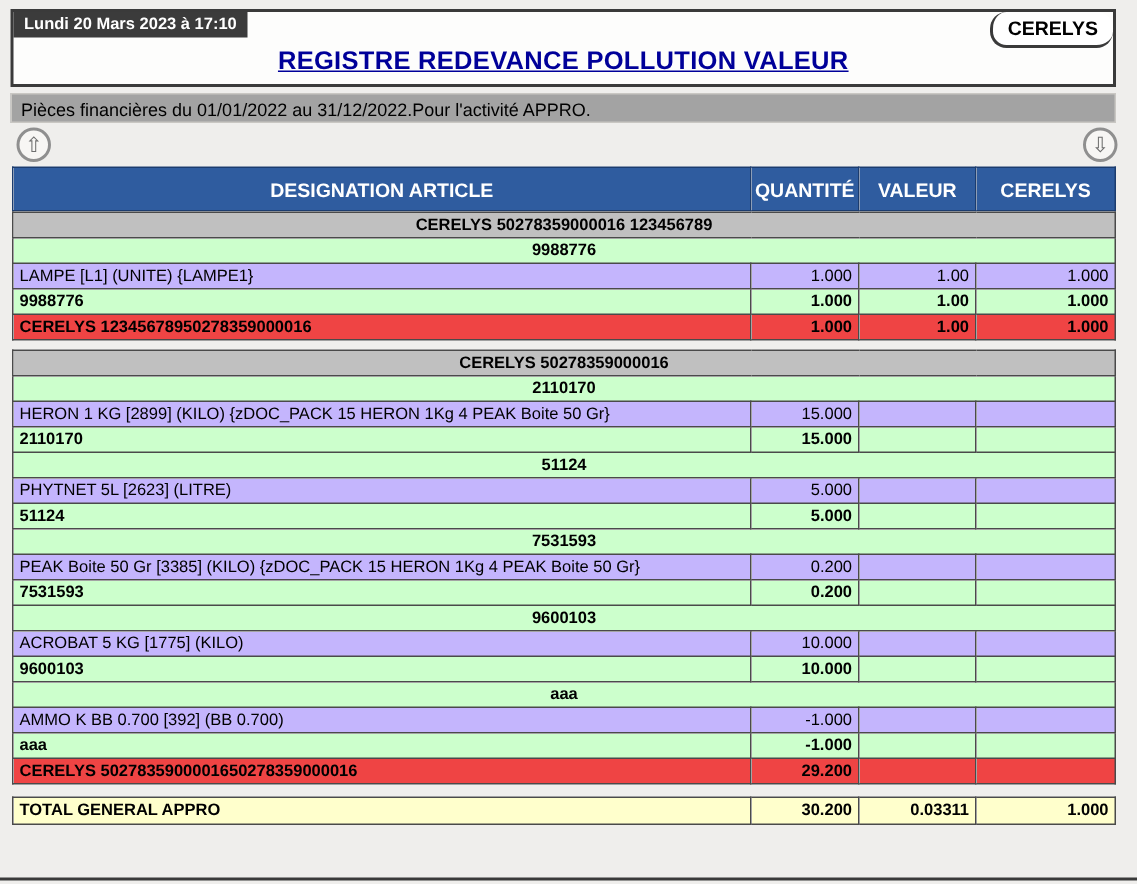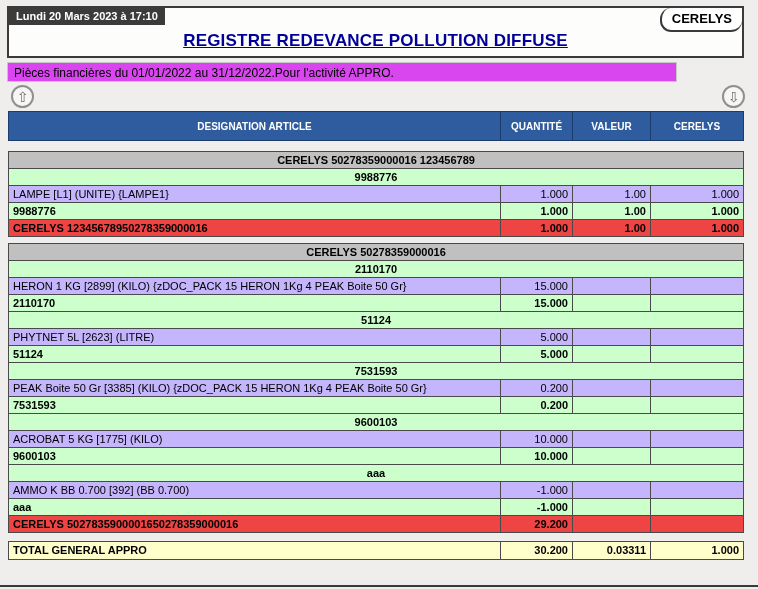--- a/index.html
+++ b/index.html
@@ -34,22 +34,22 @@
   .report-title {
     position: absolute; left: 0; right: 0; top: 23px;
     text-align: center;
     font-size: 17px; font-weight: bold;
     color: #000099; text-decoration: underline;
     letter-spacing: 0.2px;
   }
 
   
   .period {
-    position: absolute; left: 7px; top: 62px; width: 670px; height: 20px;
-    background: #d946ef; border: 1px solid #c9c7c3;
+    position: absolute; left: 7px; top: 62px; width: 737px; height: 20px;
+    background: #a3a3a3; border: 1px solid #c9c7c3;
     font-size: 12px; color: #000;
     padding: 3px 6px; white-space: nowrap; overflow: hidden;
   }
 
   
   .nav-btn {
     position: absolute; top: 85px;
     width: 23px; height: 23px; border-radius: 50%;
     border: 2px solid #8f8f8f; background: #f7f6f4;
     color: #6e6e6e; font-size: 14px; line-height: 18px;
@@ -67,61 +67,61 @@
     font-size: 11px; background: #ffffff;
   }
   .col-des { width: 492px; }
   .col-qte { width: 72px; }
   .col-val { width: 78px; }
   .col-mnt { width: 93px; }
 
   table.head-grid th {
     background: #2f5c9f; color: #ffffff;
     border: 1px solid #1c3c6e;
-    height: 29px; font-size: 10px; font-weight: bold;
+    height: 29px; font-size: 13px; font-weight: bold;
     text-align: center; overflow: hidden; white-space: nowrap;
   }
 
   table.grid td {
     border: 1px solid #4a4a4a;
     height: 17px; line-height: 15px;
     padding: 0 4px;
     overflow: hidden; white-space: nowrap;
   }
   td.des { text-align: left; }
   td.num { text-align: right; }
 
   .row-grouphead td   { background: #c0c0c0; font-weight: bold; text-align: center; }
   .row-sectionhead td { background: #ccffcc; font-weight: bold; text-align: center; }
   .row-article td     { background: #c4b5fd; font-weight: normal; }
   .row-subtotal td    { background: #ccffcc; font-weight: bold; }
   .row-grouptotal td  { background: #ef4444; font-weight: bold; }
 
   .group-table { margin-top: 6px; border: 1px solid #2a2a2a; }
-  .group-table:first-of-type { margin-top: 10px; }
+  .group-table:first-of-type { margin-top: 0; }
 
   table.total-grid { margin-top: 8px; border: 1px solid #2a2a2a; }
   table.total-grid td {
     background: #ffffcc; font-weight: bold; height: 18px; line-height: 17px;
   }
 
   .bottom-rule {
     position: absolute; left: 0; top: 585px; width: 758px; height: 2px;
     background: #3a3a3a;
   }
 </style>
 </head>
 <body>
 
 <div class="page">
 
   <div class="top-box">
     <div class="datetime">Lundi 20 Mars 2023 à 17:10</div>
     <div class="company-box">CERELYS</div>
-    <div class="report-title">REGISTRE REDEVANCE POLLUTION DIFFUSE</div>
+    <div class="report-title">REGISTRE REDEVANCE POLLUTION VALEUR</div>
   </div>
 
   <div class="period">Pièces financières  du 01/01/2022 au 31/12/2022.Pour l'activité APPRO.</div>
 
   <button class="nav-btn up">
     <span>⇧</span>
   </button>
   <button class="nav-btn down">
     <span>⇩</span>
   </button>

